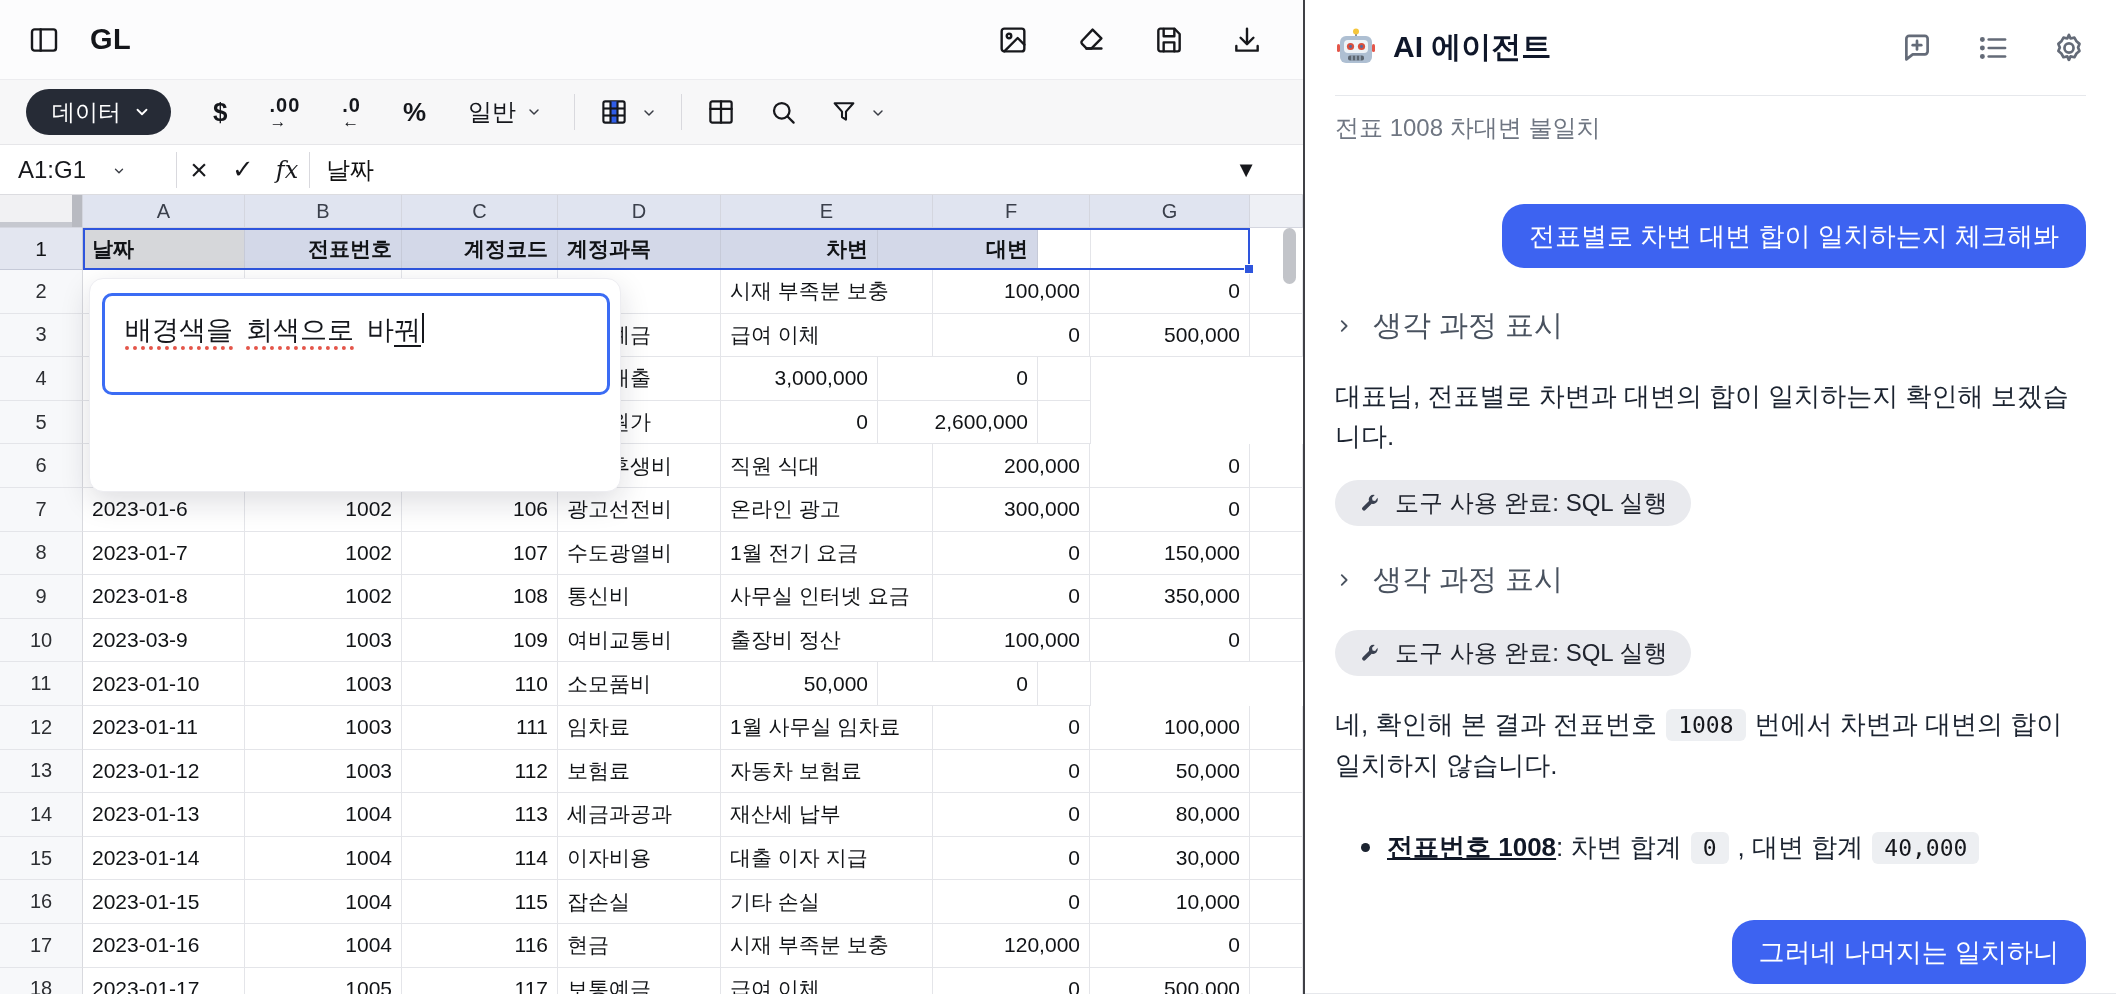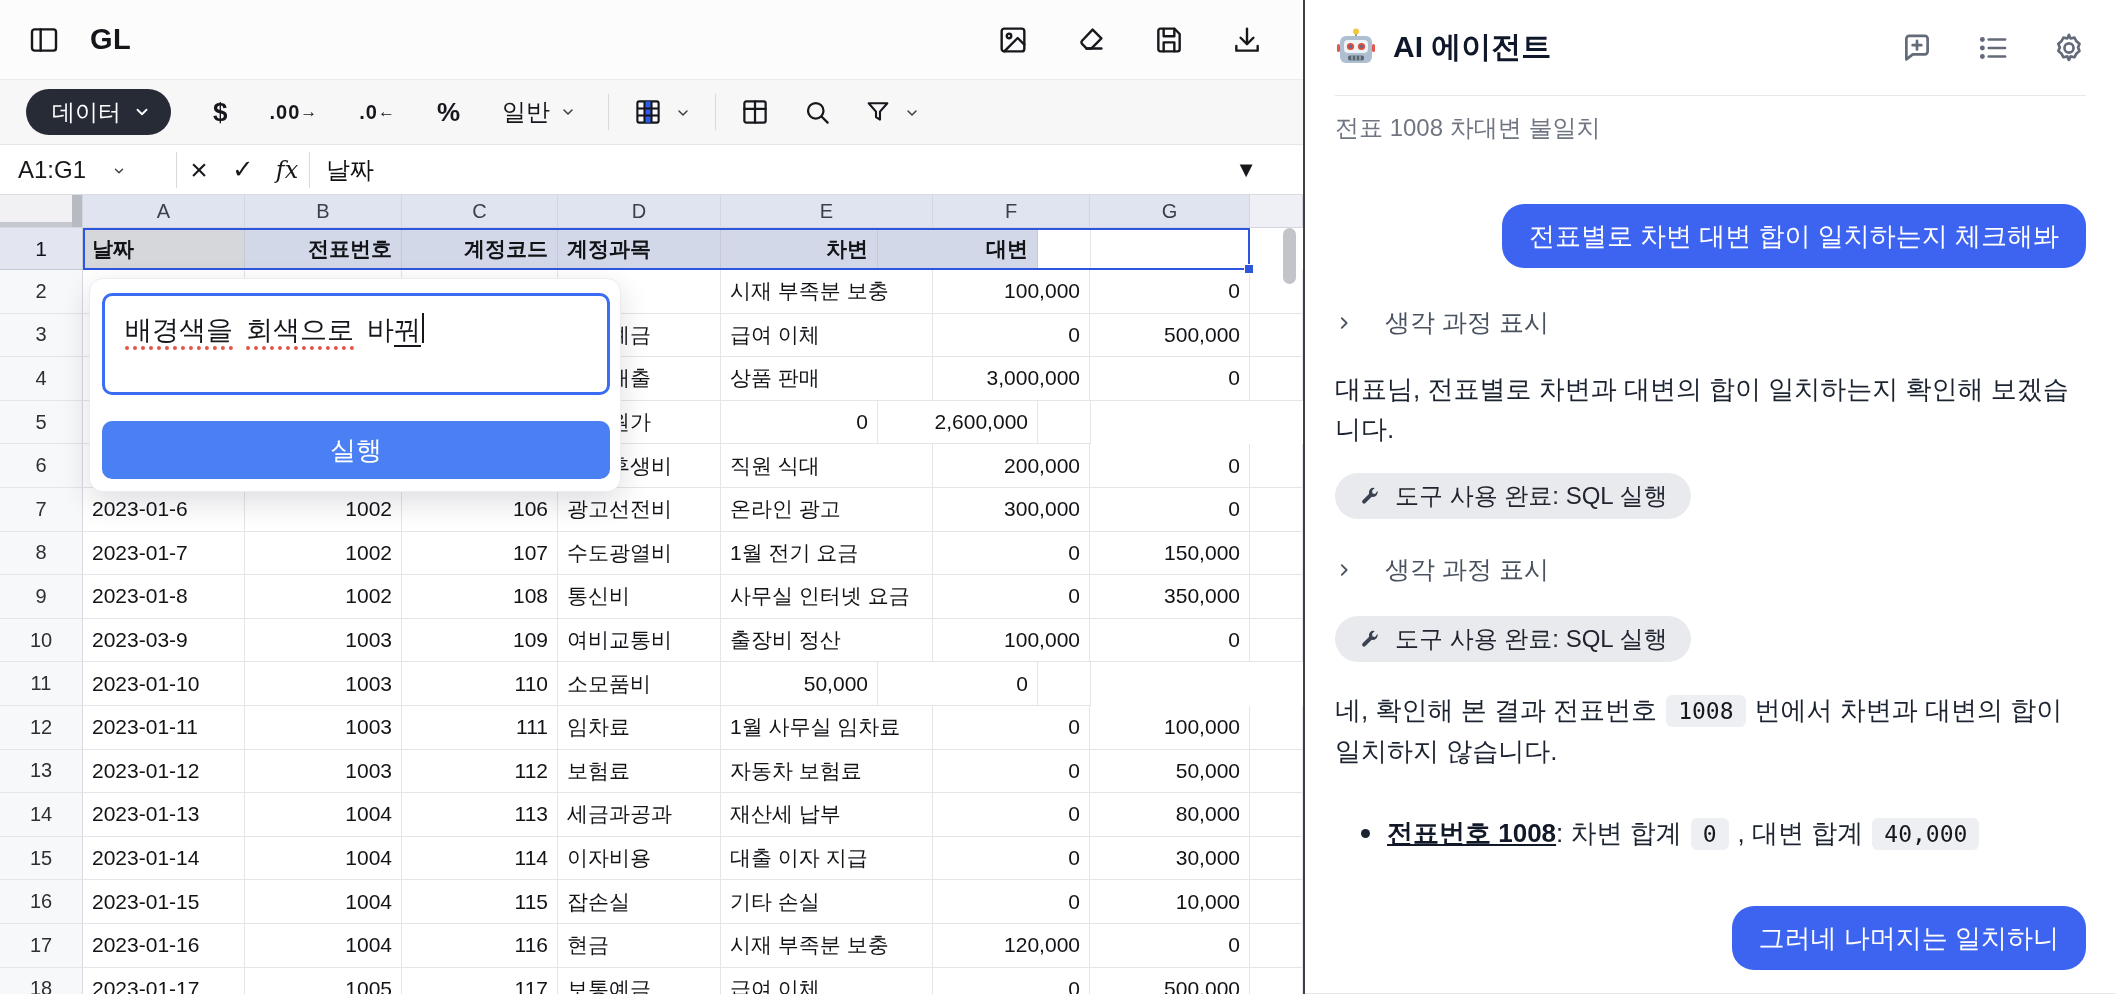--- a/index.html
+++ b/index.html
@@ -17,21 +17,21 @@
   .icn { width:32px; height:32px; color:#17181c; display:inline-flex; align-items:center; justify-content:center; cursor:pointer; }
   .icn svg { width:100%; height:100%; stroke:currentColor; fill:none; stroke-width:1.8; stroke-linecap:round; stroke-linejoin:round; }
 
   .toolbar { height:65px; background:#f7f7f8; border-bottom:1px solid #e6e6e9; display:flex;
     align-items:center; padding:0 20px 0 26px; gap:0; flex:none; }
   .pill-btn { background:#262b36; color:#fff; border-radius:999px; height:46px; padding:0 20px 0 26px;
     display:flex; align-items:center; gap:12px; font-size:23px; cursor:pointer; }
   .pill-btn svg { width:18px; height:18px; stroke:#fff; fill:none; stroke-width:2.4; stroke-linecap:round; stroke-linejoin:round; }
   .tool { color:#15171c; font-size:26px; font-weight:600; display:inline-flex; align-items:center;
     justify-content:center; cursor:pointer; }
-  .dec { display:inline-flex; align-items:center; line-height:1; font-weight:600; }
+  .dec { display:inline-flex; flex-direction:column; align-items:flex-start; line-height:1; font-weight:600; }
   .dec .top { font-size:20px; letter-spacing:1px; }
   .dec .arr { font-size:17px; margin-top:-2px; }
   .fmt { font-size:24px; font-weight:400; display:inline-flex; gap:10px; align-items:center; cursor:pointer; color:#15171c; }
   .caret svg { width:16px; height:16px; stroke:#3a3d45; fill:none; stroke-width:2.2; stroke-linecap:round; stroke-linejoin:round; }
   .vdiv { width:1px; height:36px; background:#d9d9de; }
   .sp40 { width:42px; } .sp30 { width:32px; } .sp22 { width:24px; }
 
   .fbar { height:50px; background:#fff; border-bottom:1px solid #dcdce0; display:flex; align-items:center;
     padding:0 18px; flex:none; }
   .namebox { display:flex; align-items:center; gap:26px; width:158px; font-size:24px; color:#17181c; cursor:pointer; }
@@ -86,21 +86,21 @@
   .p-head { height:96px; display:flex; align-items:center; border-bottom:1px solid #e6e8ec; }
   .p-title { font-size:30px; font-weight:bold; color:#0f172a; margin-left:16px; }
   .p-head-icons { margin-left:auto; display:flex; gap:42px; align-items:center; }
   .picn { width:34px; height:34px; color:#646b78; display:inline-flex; cursor:pointer; }
   .picn svg { width:100%; height:100%; stroke:currentColor; fill:none; stroke-width:1.9; stroke-linecap:round; stroke-linejoin:round; }
   .p-sub { margin-top:16px; font-size:24px; color:#6f7682; }
 
   .msg-user { text-align:right; }
   .bubble { display:inline-block; background:#3d63f1; color:#fff; font-size:26px; line-height:34px;
     padding:15px 27px; border-radius:22px; max-width:86%; text-align:left; }
-  .toggle { display:flex; align-items:center; gap:32px; color:#49525f; font-size:25px; cursor:pointer; }
+  .toggle { display:flex; align-items:center; gap:20px; color:#49525f; font-size:29px; cursor:pointer; }
   .toggle svg { width:18px; height:18px; stroke:#49525f; fill:none; stroke-width:2.4; stroke-linecap:round; stroke-linejoin:round; }
   .para { font-size:26px; color:#1b2330; line-height:40px; }
   .toolpill { display:inline-flex; align-items:center; gap:14px; background:#e9eaee; border-radius:999px;
     height:46px; padding:0 24px; font-size:24px; color:#20242e; cursor:pointer; }
   .toolpill svg { width:22px; height:22px; fill:#3a4150; }
   .chip { font-family:"DejaVu Sans Mono", monospace; font-size:23px; background:#edeff2; border-radius:6px;
     padding:3px 12px; margin:0 9px; color:#15171c; white-space:nowrap; }
   .bullet { position:relative; padding-left:52px; font-size:26px; color:#1b2330; line-height:40px; }
   .bullet::before { content:""; position:absolute; left:26px; top:16px; width:9px; height:9px; border-radius:50%; background:#1b2330; }
   .b { font-weight:bold; color:#111827;text-decoration:underline; }
@@ -286,21 +286,20 @@
             <div class="gc ar" style="width: 157px;">0</div>
             <div class="gc ar" style="width: 160px;">500,000</div>
             <div class="gc al fill" style="width: 53px;"></div>
           </div>
           <div class="grow dr">
             <div class="gc ac gut" style="width: 83px;">4</div>
             <div class="gc al" style="width: 162px;"></div>
             <div class="gc ar" style="width: 157px;"></div>
             <div class="gc ar" style="width: 156px;"></div>
             <div class="gc al" style="width: 163px;">상품매출</div>
-            <div class="gc al" style="width: 212px;">상품 판매</div>
             <div class="gc ar" style="width: 157px;">3,000,000</div>
             <div class="gc ar" style="width: 160px;">0</div>
             <div class="gc al fill" style="width: 53px;"></div>
           </div>
           <div class="grow dr">
             <div class="gc ac gut" style="width: 83px;">5</div>
             <div class="gc al" style="width: 162px;"></div>
             <div class="gc ar" style="width: 157px;"></div>
             <div class="gc ar" style="width: 156px;"></div>
             <div class="gc al" style="width: 163px;">매출원가</div>
@@ -453,21 +452,20 @@
         </div>
 
       <div class="sel-overlay"></div>
       <div class="fill-handle"></div>
       <div class="vthumb"></div>
 
       <div class="popup">
         <div class="entry">
           <span class="spell">배경색을</span><span class="spell">회색으로</span><span>바</span><span class="ime">꿔</span><span class="caret-bar"></span>
         </div>
-        <button class="runbtn">실행</button>
       </div>
     </div>
   </div>
 
   <div class="panel">
     <div class="p-head">
       <svg width="42" height="42" viewBox="0 0 42 42">
         <line x1="21" y1="4" x2="21" y2="9" stroke="#8a929e" stroke-width="2"></line>
         <circle cx="21" cy="4.5" r="3" fill="#f5c63c"></circle>
         <rect x="5" y="9" width="32" height="27" rx="6" fill="#aebfd2" stroke="#7d8globe795" stroke-width="0"></rect>

